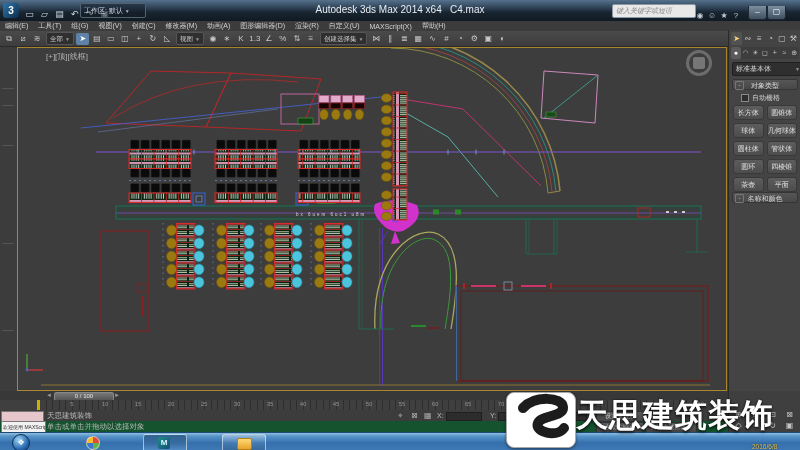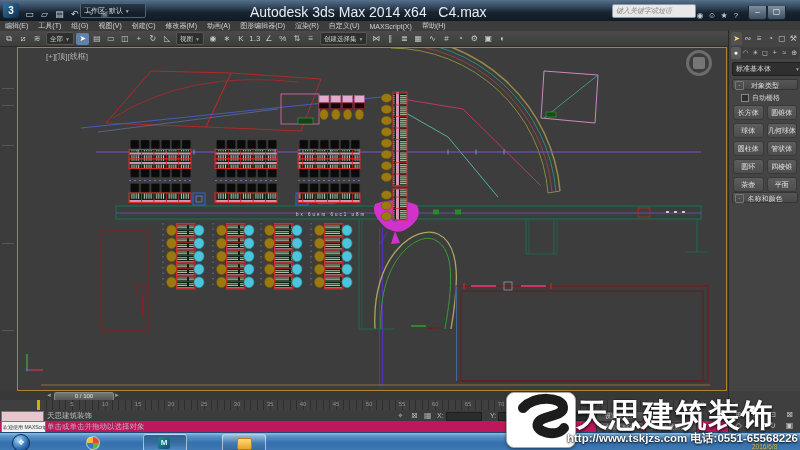--- a/index.html
+++ b/index.html
@@ -10,21 +10,21 @@
   .abs{position:absolute;}
   
   #titlebar{left:0;top:0;width:800px;height:21px;
     background:linear-gradient(180deg,#55718c 0%,#2c3e52 40%,#18242f 60%,#101a24 100%);
     border-bottom:1px solid #0a0f14;}
   .qat-ic{display:inline-block;width:13px;height:13px;line-height:13px;text-align:center;
     color:#cfd8e0;font-size:9px;margin:0 1px;}
   #workspace-dd{left:80px;top:3px;width:58px;height:13px;background:rgba(20,30,40,.55);
     border:1px solid #51626f;border-radius:2px;color:#cfd8e0;font-size:7px;line-height:13px;
     padding:0 3px;white-space:nowrap;overflow:hidden;}
-  #title-text{left:250px;top:4px;width:300px;color:#e8edf2;font-size:14px;white-space:nowrap;}
+  #title-text{left:250px;top:4px;width:300px;text-align:center;color:#e8edf2;font-size:10px;white-space:nowrap;}
   #searchbox{left:612px;top:4px;width:76px;height:12px;background:#e8e8e8;border:1px solid #8a98a5;
     border-radius:2px;color:#888;font-size:7px;line-height:12px;padding:0 3px;font-style:italic;
     white-space:nowrap;overflow:hidden;}
   .side-ic{display:inline-block;width:12px;height:12px;line-height:12px;text-align:center;color:#c2ccd6;font-size:8px;}
   .winbtn{display:inline-block;width:17px;height:13px;line-height:12px;text-align:center;color:#fff;
     font-size:8px;border:1px solid #1c2835;border-top:none;border-radius:0 0 3px 3px;
     background:linear-gradient(180deg,#7d8f9f,#3d4f60);}
   .winbtn.close{background:linear-gradient(180deg,#e08573,#a02818);width:24px;}
   
   #menubar{left:0;top:21px;width:800px;height:10px;background:#3c3c3c;border-bottom:1px solid #2d2d2d;
@@ -72,21 +72,21 @@
   #ts-handle{position:absolute;left:54px;top:1px;width:58px;height:7px;background:linear-gradient(180deg,#777,#555);
     border:1px solid #888;border-radius:2px;color:#e2e2e2;font-size:6px;line-height:7px;text-align:center;}
   .ts-arrow{position:absolute;top:1px;color:#999;font-size:6px;line-height:7px;}
   #ruler{left:0;top:400px;width:728px;height:10px;background:#3f3f3f;border-bottom:1px solid #262626;}
   #ruler-ticks{position:absolute;left:39px;top:0;width:666px;height:10px;
     background:repeating-linear-gradient(90deg,#2e2e2e 0 1px,transparent 1px 6.6px);}
   .ruler-num{position:absolute;top:1px;transform:translateX(-50%);color:#909090;font-size:6px;}
   #frame-marker{position:absolute;left:37px;top:0;width:3px;height:10px;background:#c8b400;}
   
   #statusrow1{left:0;top:410px;width:728px;height:11px;background:#3c3c3c;border-bottom:1px solid #2c2c2c;}
-  #statusrow2{left:0;top:421px;width:728px;height:11px;background:#be185d;border-bottom:1px solid #262626;}
+  #statusrow2{left:0;top:421px;width:728px;height:11px;background:#14532d;border-bottom:1px solid #262626;}
   #listener-pink{position:absolute;left:1px;top:1px;width:41px;height:9px;background:#e7c6cc;border:1px solid #777;}
   #listener-white{position:absolute;left:1px;top:0px;width:41px;height:10px;background:#f2f2f2;border:1px solid #777;
     color:#333;font-size:5px;line-height:10px;padding:0 1px;white-space:nowrap;overflow:hidden;}
   .statustext{position:absolute;color:#b8b8b8;font-size:7.5px;line-height:11px;white-space:nowrap;}
   .st-ic{position:absolute;top:0;color:#b0b0b0;font-size:8px;line-height:11px;}
   .coord{position:absolute;top:1px;color:#bbb;font-size:7px;line-height:9px;}
   .coord .bx{display:inline-block;width:34px;height:7px;background:#2c2c2c;border:1px solid #1f1f1f;vertical-align:middle;}
   .keybtn{position:absolute;height:9px;background:linear-gradient(180deg,#5a5a5a,#474747);border:1px solid #333;
     border-radius:2px;color:#d0d0d0;font-size:6px;line-height:9px;text-align:center;}
   
@@ -629,19 +629,16 @@
       </div>
   </div>
 
   <div id="watermark" class="abs">
     <div id="wm-sbox">
       <svg width="66" height="52" viewBox="0 0 66 52">
         <path d="M16,15 C28,2 55,4 56,14 C57,24 35,22 31,30 C27,39 50,45 57,35" fill="none" stroke="#1c1c1c" stroke-width="10" stroke-linecap="round"></path>
       </svg>
     </div>
     <div id="wm-brand">天思建筑装饰</div>
-    <div id="wm-url">
-      <span>http://www.tskjzs.com</span> <span>电话:</span><span>0551-65568226</span>
-    </div>
     <div id="wm-date">2016/6/8</div>
   </div>
 
 </div>
 
 </body></html>

